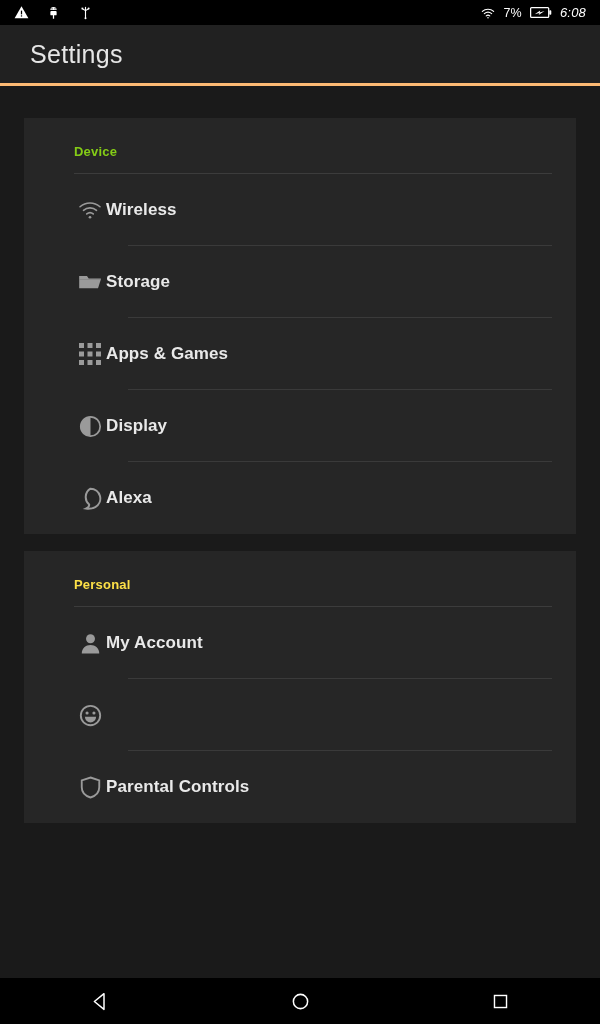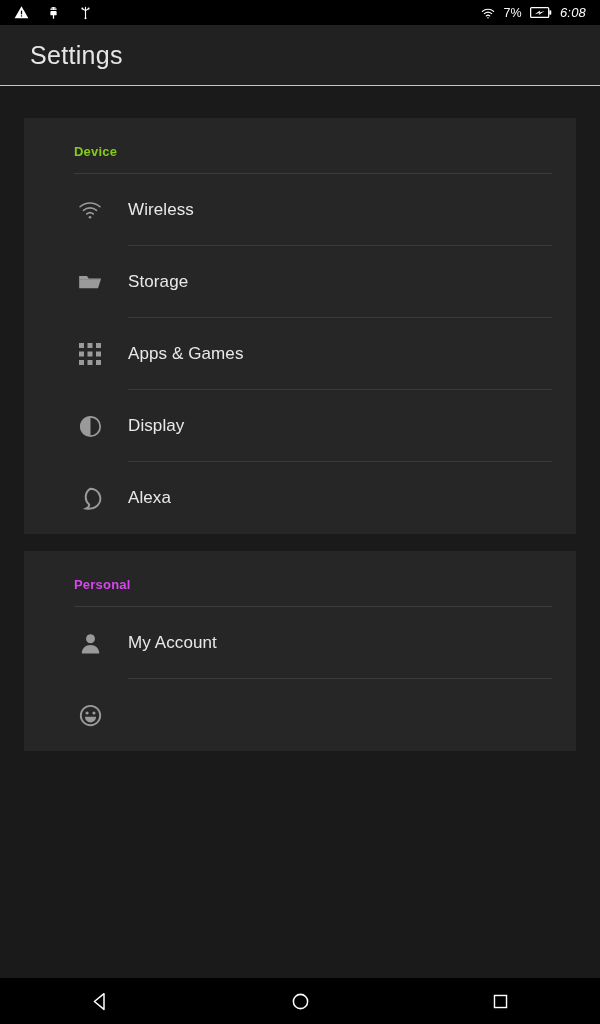--- a/index.html
+++ b/index.html
@@ -24,21 +24,21 @@
              display:flex; align-items:center; gap:8px; }
   .sb-icon{ width:15px; height:15px; display:block; }
   .sb-text{ font-size:12.5px; color:#fff; letter-spacing:.2px; }
   .sb-time{ font-size:13px; color:#fff; letter-spacing:.2px;font-style:italic; }
 
   
   .appbar{
     height:61px; background:#212121;
     display:flex; align-items:center;
     padding-left:30px;
-    border-bottom:1px solid #fdba74;
+    border-bottom:3px solid #fdba74;
   }
   .appbar-title{ font-size:25px; font-weight:300; color:#e6e6e6; letter-spacing:.3px; }
 
   
   .content{
     position:absolute; top:86px; left:0; right:0; bottom:46px;
     background:#1a1a1a; overflow:hidden;
   }
 
   .card{
@@ -70,23 +70,22 @@
     height:1px; background:#3a3a3a;
   }
   .row:last-child .sep{ display:none; }
 
   .row-icon{
     width:32px; height:32px;
     display:flex; align-items:center; justify-content:center;
     flex:0 0 32px;
   }
   .row-label{
-    margin-left:22px;
     font-size:17px; color:#e9e9e9;
-    font-weight:400; letter-spacing:.1px;
+    font-weight:700; letter-spacing:.1px;
   }
 
   svg{ display:block; }
 
   
   .navbar{
     position:absolute; bottom:0; left:0; right:0;
     height:46px; background:#000;
     display:flex; align-items:center;
   }
@@ -214,21 +213,21 @@
           <path d="M12 2.6a9.4 9.4 0 0 1 4.6 17.6 c-3 1.7 -6.3 1.9 -9 1.5 c2.2 -1.1 3.3 -2.6 3.1 -3.9 A9.4 9.4 0 0 1 12 2.6 Z" fill="none" stroke="#9a9a9a" stroke-width="1.9"></path>
         </svg>
       </span>
       <span class="row-label">Alexa</span>
       <span class="sep"></span>
     </div>
 
   </div>
 
   <div class="card second">
-    <div class="card-header" style="color:#d946ef">Personal</div>
+    <div class="card-header" style="color:#fde047">Personal</div>
     <div class="header-rule"></div>
 
     <div class="row">
       <span class="row-icon">
         <svg width="25" height="25" viewBox="0 0 24 24" fill="#9a9a9a">
           <circle cx="12" cy="7.4" r="4.3"></circle>
           <path d="M3.6 21.5 c0 -4.9 3.8 -8.1 8.4 -8.1 s8.4 3.2 8.4 8.1 z"></path>
         </svg>
       </span>
       <span class="row-label">My Account</span>
@@ -240,20 +239,29 @@
         <svg width="25" height="25" viewBox="0 0 24 24">
           <circle cx="12" cy="12" r="9.3" fill="none" stroke="#9a9a9a" stroke-width="1.8"></circle>
           <circle cx="8.7" cy="9.6" r="1.5" fill="#9a9a9a"></circle>
           <circle cx="15.3" cy="9.6" r="1.5" fill="#9a9a9a"></circle>
           <path d="M6.6 13.2 h10.8 a5.4 5.4 0 0 1 -10.8 0 Z" fill="#9a9a9a"></path>
         </svg>
       </span>
       <span class="sep"></span>
     </div>
 
+    <div class="row">
+      <span class="row-icon">
+        <svg width="25" height="25" viewBox="0 0 24 24">
+          <path d="M12 2.4 L20.4 5.2 v6.6 c0 4.9 -3.6 8.4 -8.4 9.8 c-4.8 -1.4 -8.4 -4.9 -8.4 -9.8 V5.2 Z" fill="none" stroke="#9a9a9a" stroke-width="1.8"></path>
+        </svg>
+      </span>
+
+      <span class="row-label">Parental Controls</span>
+    </div>
   </div>
 
 </div>
 
 <div class="navbar">
   <div class="navbtn">
     <svg width="21" height="21" viewBox="0 0 24 24">
         <path d="M16 3 L5 12 L16 21 Z" fill="none" stroke="#fff" stroke-width="1.7" stroke-linejoin="round"></path>
       </svg>
   </div>

